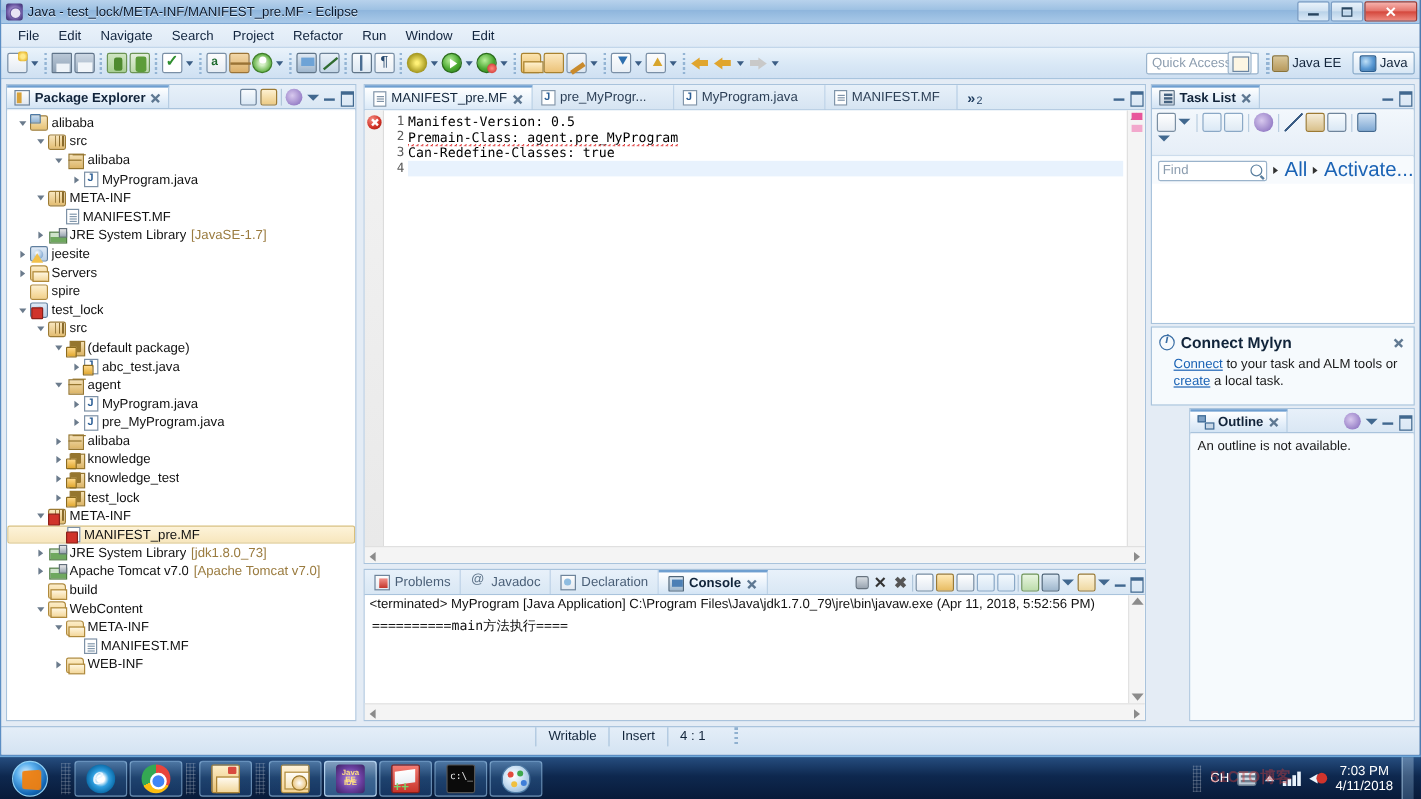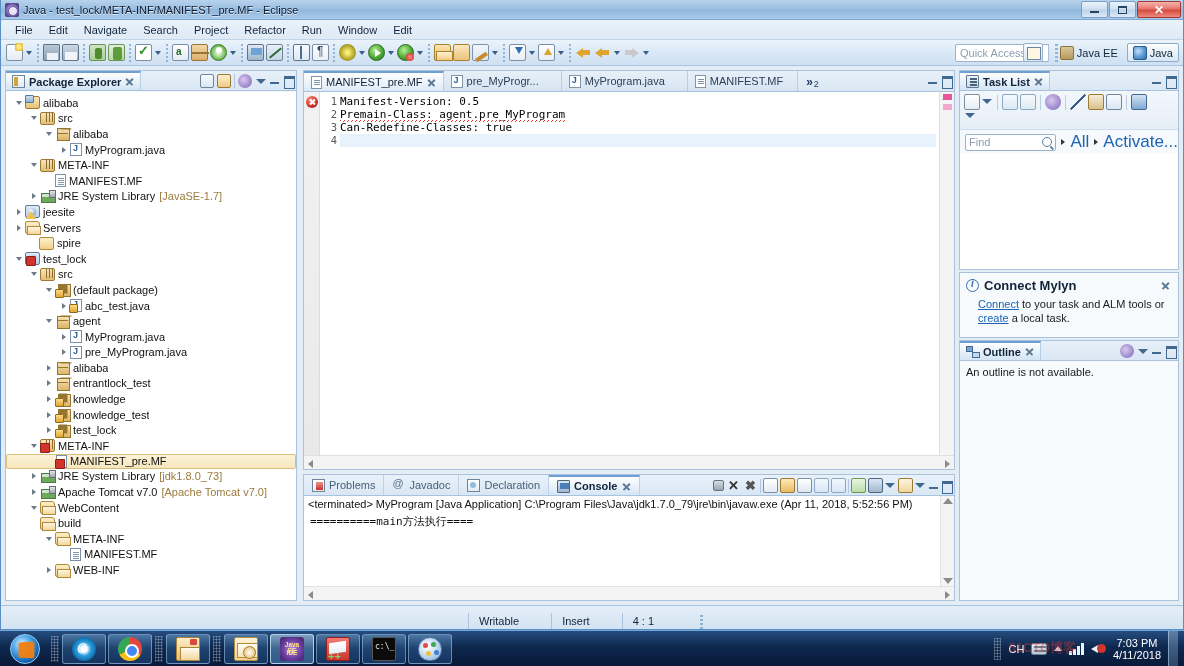--- a/index.html
+++ b/index.html
@@ -484,30 +484,30 @@
   }
   #mylyn-head{display:flex;align-items:center;gap:5px;padding:5px 4px 2px 6px;}
   .info-ico{width:13px;height:13px;border:1.5px solid #3a6ea5;border-radius:50%;position:relative;flex:none;}
   .info-ico::after{content:"i";position:absolute;left:4px;top:-2px;font-size:10px;color:#3a6ea5;font-weight:bold;font-style:italic;}
   #mylyn-title{font-size:13px;font-weight:bold;color:#11243a;}
   #mylyn-close{margin-left:auto;margin-right:4px;}
   #mylyn-body{font-size:11px;color:#1a1a1a;padding:2px 8px 0 18px;line-height:14px;}
   .lnk{color:#1b63b5;text-decoration:underline;}
 
   
-  #outline { right:4px; top:274px; width:220px; bottom:4px; }
+  #outline { right:4px; top:274px; width:188px; bottom:4px; }
   #outline-body{position:absolute;left:0;right:0;top:21px;bottom:0;background:#f6fafd;
     font-size:11px;color:#1a1a1a;padding:4px 6px;}
 
   
   #statusbar {
     position:absolute;left:0;right:0;bottom:0;height:24px;
     background: linear-gradient(180deg,#e4eef8,#d4e3f2);
     border-top:1px solid #aac4dd;
-    display:flex;align-items:flex-end;font-size:11px;color:#11243a;gap:22px;
+    display:flex;align-items:flex-start;font-size:11px;color:#11243a;
   }
   .sb-cell{padding:0 10px;height:16px;display:flex;align-items:center;border-left:1px solid #aac4dd;}
   #sb-spacer{width:445px;}
   .sb-dots{width:3px;height:14px;margin-left:14px;
     background:repeating-linear-gradient(180deg,#8fb0cf 0,#8fb0cf 2px,transparent 2px,transparent 4px);}
 
   
   #taskbar {
     position:absolute;left:0;bottom:0;width:1184px;height:36px;
     background: linear-gradient(180deg, rgba(40,80,130,.92) 0%, rgba(14,40,78,.96) 45%, rgba(8,26,56,.98) 100%);
@@ -780,21 +780,21 @@
           <div class="trow" style="padding-left: 6px;">
             <span class="twist closed"></span>
             <span class="tico ti-jproject warn"></span>
             <span class="tlabel">jeesite</span>
           </div>
           <div class="trow" style="padding-left: 6px;">
             <span class="twist closed"></span>
             <span class="tico ti-folder"></span>
             <span class="tlabel">Servers</span>
           </div>
-          <div class="trow" style="padding-left: 6px; margin-left: 14px;">
+          <div class="trow" style="padding-left: 6px;">
             <span class="twist"></span>
             <span class="tico ti-folderplain"></span>
             <span class="tlabel">spire</span>
           </div>
           <div class="trow" style="padding-left: 6px;">
             <span class="twist open"></span>
             <span class="tico ti-jproject err"></span>
             <span class="tlabel">test_lock</span>
           </div>
           <div class="trow" style="padding-left: 21px;">
@@ -827,25 +827,20 @@
             <span class="tico ti-javafile"></span>
             <span class="tlabel">pre_MyProgram.java</span>
           </div>
           <div class="trow" style="padding-left: 36px;">
             <span class="twist closed"></span>
             <span class="tico ti-package"></span>
             <span class="tlabel">alibaba</span>
           </div>
           <div class="trow" style="padding-left: 36px;">
             <span class="twist closed"></span>
-            <span class="tico ti-package"></span>
-            <span class="tlabel">entrantlock_test</span>
-          </div>
-          <div class="trow" style="padding-left: 36px;">
-            <span class="twist closed"></span>
             <span class="tico ti-package ti-packagelock"></span>
             <span class="tlabel">knowledge</span>
           </div>
           <div class="trow" style="padding-left: 36px;">
             <span class="twist closed"></span>
             <span class="tico ti-package ti-packagelock"></span>
             <span class="tlabel">knowledge_test</span>
           </div>
           <div class="trow" style="padding-left: 36px;">
             <span class="twist closed"></span>
@@ -868,28 +863,28 @@
             <span class="tlabel">JRE System Library</span>
             <span class="tsub">[jdk1.8.0_73]</span>
           </div>
           <div class="trow" style="padding-left: 21px;">
             <span class="twist closed"></span>
             <span class="tico ti-lib"></span>
             <span class="tlabel">Apache Tomcat v7.0</span>
             <span class="tsub">[Apache Tomcat v7.0]</span>
           </div>
           <div class="trow" style="padding-left: 21px;">
+            <span class="twist"></span>
+            <span class="tico ti-folder"></span>
+            <span class="tlabel">build</span>
+          </div>
+          <div class="trow" style="padding-left: 21px;">
             <span class="twist open"></span>
             <span class="tico ti-folder"></span>
             <span class="tlabel">WebContent</span>
-          </div>
-          <div class="trow" style="padding-left: 21px;">
-            <span class="twist"></span>
-            <span class="tico ti-folder"></span>
-            <span class="tlabel">build</span>
           </div>
           <div class="trow" style="padding-left: 36px;">
             <span class="twist open"></span>
             <span class="tico ti-folder"></span>
             <span class="tlabel">META-INF</span>
           </div>
           <div class="trow" style="padding-left: 51px;">
             <span class="twist"></span>
             <span class="tico ti-mf"></span>
             <span class="tlabel">MANIFEST.MF</span>

